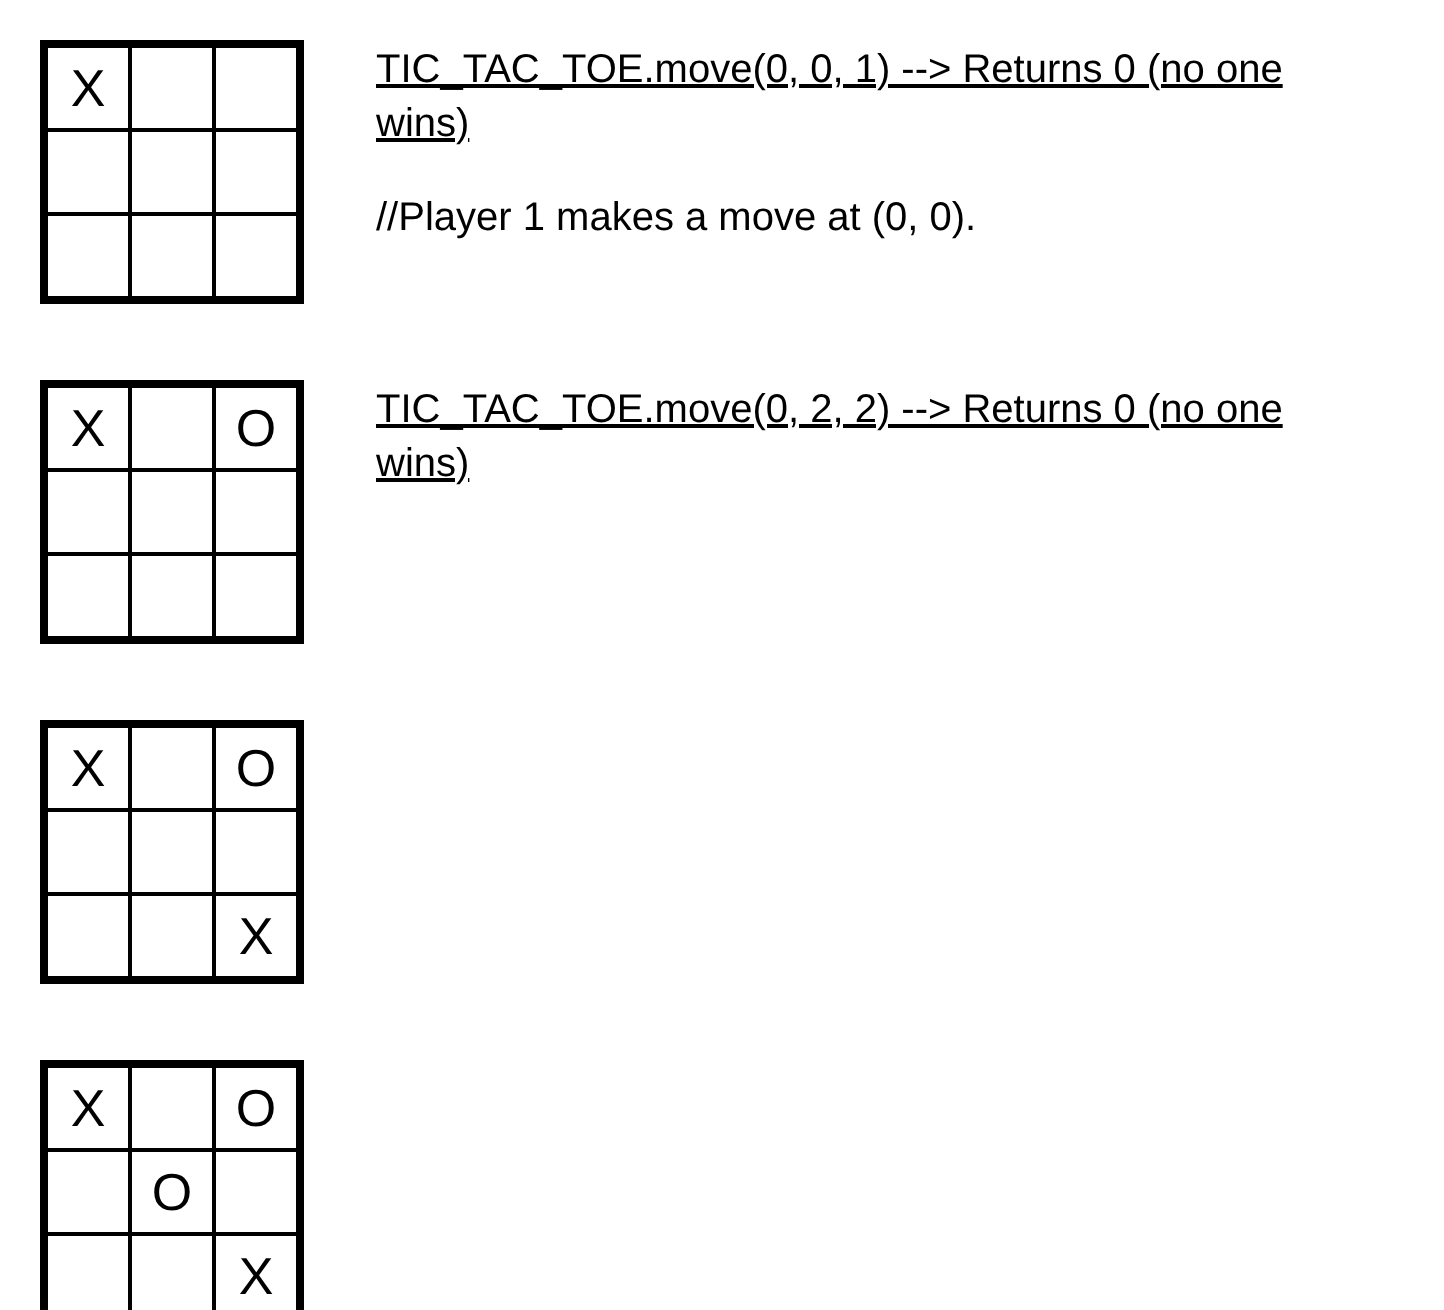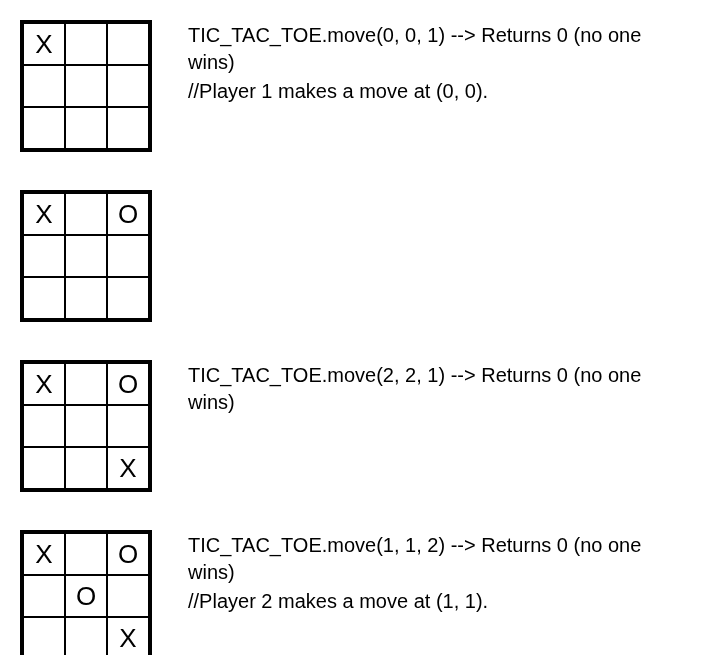--- a/index.html
+++ b/index.html
@@ -37,24 +37,25 @@
     }
     .explanation {
       font-size: 20px;
       line-height: 1.35;
       color: #000;
       max-width: 500px;
       padding-top: 2px;
     }
     .explanation .call {
       display: block;
+      text-decoration: underline;
     }
     .explanation .comment {
       display: block;
-      margin-top: 2px;
+      margin-top: 20px;
     }
   </style>
 </head>
 <body>
 
 <div id="container">
     <div class="step">
       <div class="board">
         <div class="cell">X</div>
         <div class="cell"></div>
@@ -77,48 +78,46 @@
         <div class="cell"></div>
         <div class="cell">O</div>
         <div class="cell"></div>
         <div class="cell"></div>
         <div class="cell"></div>
         <div class="cell"></div>
         <div class="cell"></div>
         <div class="cell"></div>
       </div>
       <div class="explanation">
+        <span class="call">TIC_TAC_TOE.move(0, 2, 2) --&gt; Returns 0 (no one wins)</span>
       </div>
     </div>
     <div class="step">
       <div class="board">
         <div class="cell">X</div>
         <div class="cell"></div>
         <div class="cell">O</div>
         <div class="cell"></div>
         <div class="cell"></div>
         <div class="cell"></div>
         <div class="cell"></div>
         <div class="cell"></div>
         <div class="cell">X</div>
       </div>
       <div class="explanation">
-        <span class="call">TIC_TAC_TOE.move(2, 2, 1) --&gt; Returns 0 (no one wins)</span>
       </div>
     </div>
     <div class="step">
       <div class="board">
         <div class="cell">X</div>
         <div class="cell"></div>
         <div class="cell">O</div>
         <div class="cell"></div>
         <div class="cell">O</div>
         <div class="cell"></div>
         <div class="cell"></div>
         <div class="cell"></div>
         <div class="cell">X</div>
       </div>
       <div class="explanation">
-        <span class="call">TIC_TAC_TOE.move(1, 1, 2) --&gt; Returns 0 (no one wins)</span>
-        <span class="comment">//Player 2 makes a move at (1, 1).</span>
       </div>
     </div>
   </div>
 
 </body></html>

